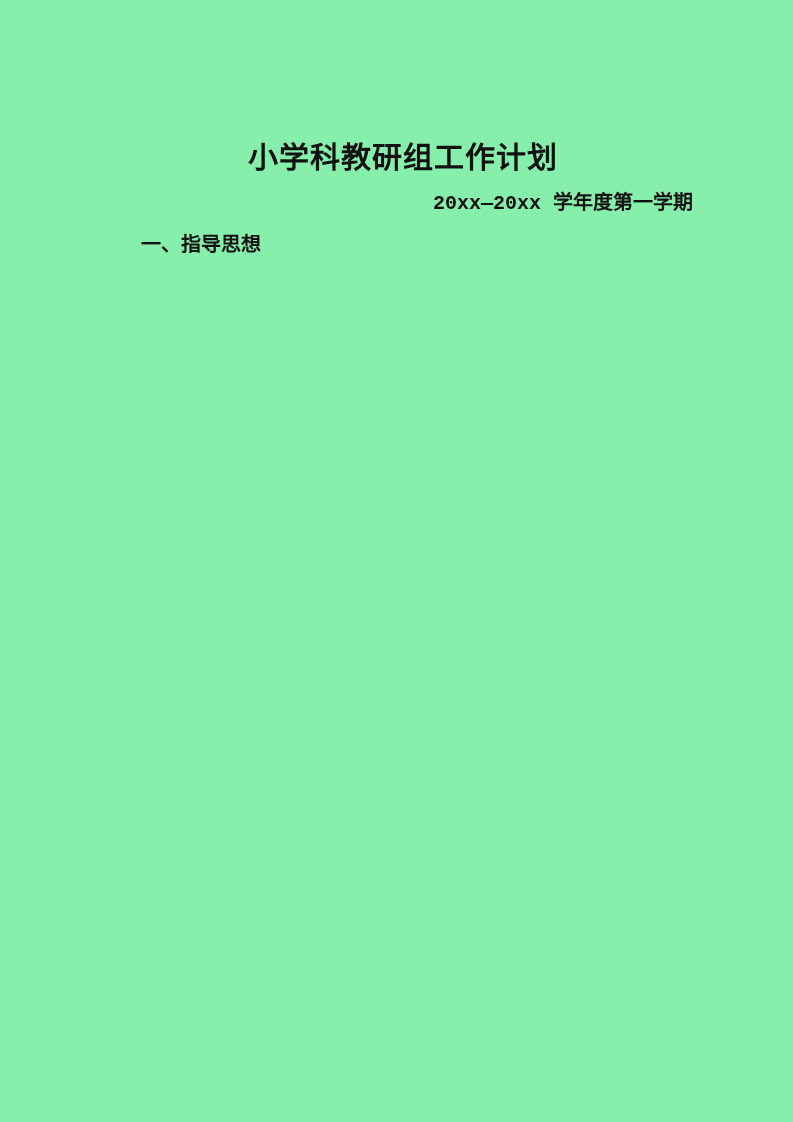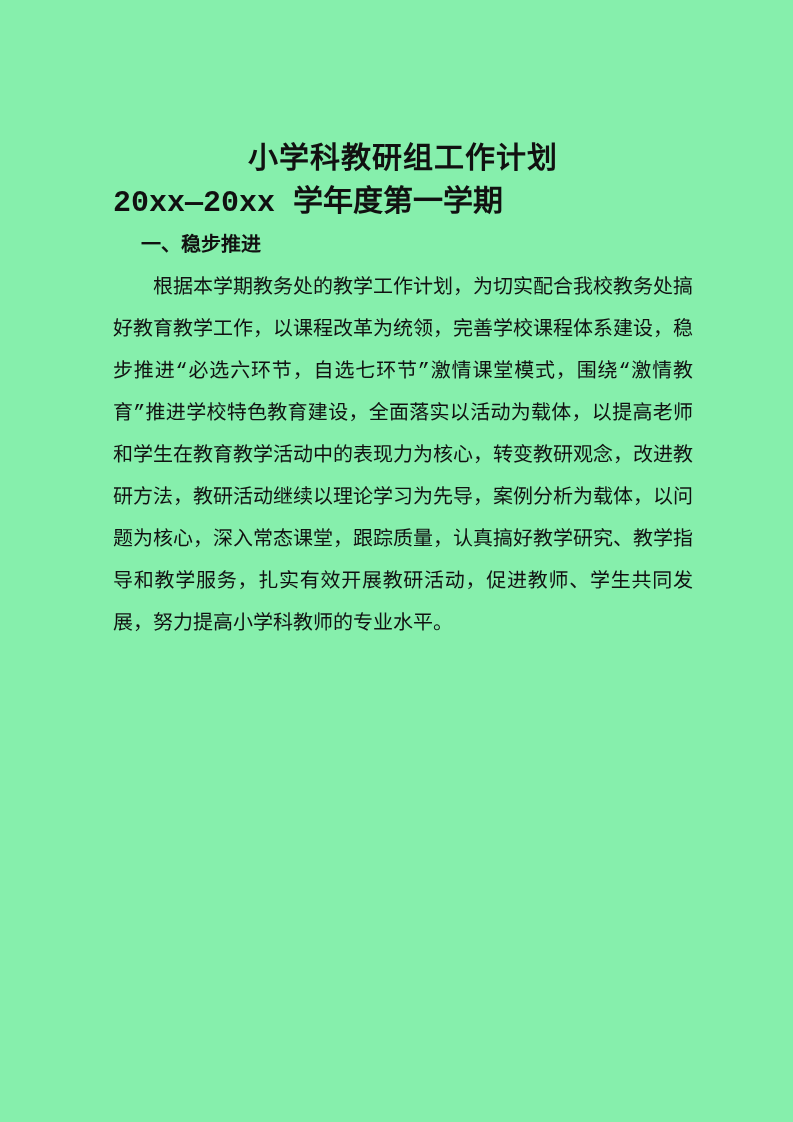--- a/index.html
+++ b/index.html
@@ -32,24 +32,24 @@
     margin: 0;
     font-size: 30px;
     line-height: 44px;
     font-weight: bold;
     text-align: center;
     letter-spacing: 1px;
     white-space: nowrap;
   }
   .doc-subtitle {
     margin: 0;
-    font-size: 30px;
+    font-size: 20px;
     line-height: 43px;
     font-weight: bold;
-    text-align: left;
+    text-align: right;
     white-space: nowrap;
   }
   .section-heading {
     margin: 0;
     padding-left: 28px;
     font-size: 20px;
     line-height: 42px;
     font-weight: bold;
   }
   .body-paragraph {
@@ -64,20 +64,19 @@
 </head>
 <body>
 
 <div class="page">
   <div class="content">
 
     <h1 class="doc-title">小学科教研组工作计划</h1>
 
     <h2 class="doc-subtitle">20xx—20xx 学年度第一学期</h2>
 
-    <h3 class="section-heading">一、稳步推进</h3>
+    <h3 class="section-heading">一、指导思想</h3>
 
-    <p class="body-paragraph">根据本学期教务处的教学工作计划，为切实配合我校教务处搞好教育教学工作，以课程改革为统领，完善学校课程体系建设，稳步推进“必选六环节，自选七环节”激情课堂模式，围绕“激情教育”推进学校特色教育建设，全面落实以活动为载体，以提高老师和学生在教育教学活动中的表现力为核心，转变教研观念，改进教研方法，教研活动继续以理论学习为先导，案例分析为载体，以问题为核心，深入常态课堂，跟踪质量，认真搞好教学研究、教学指导和教学服务，扎实有效开展教研活动，促进教师、学生共同发展，努力提高小学科教师的专业水平。</p>
 
 
 
   </div>
 </div>
 
 </body></html>

